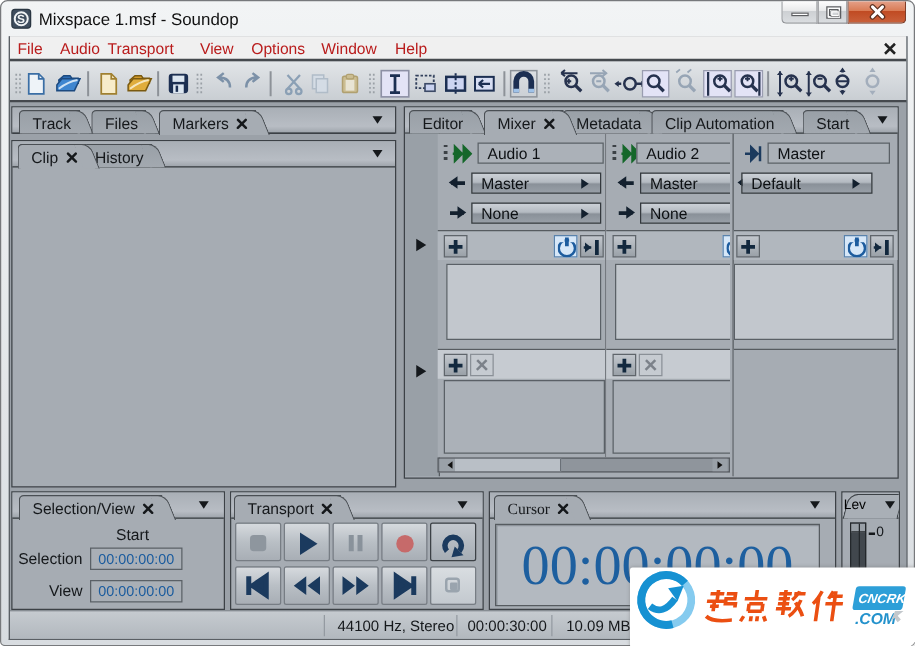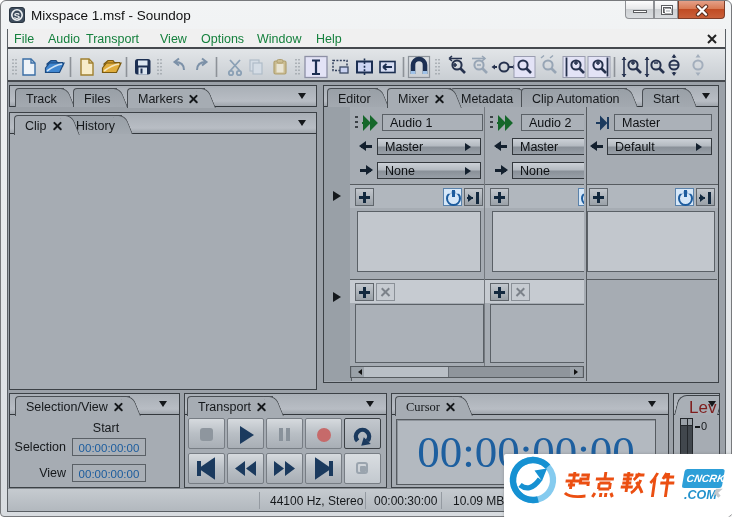--- a/index.html
+++ b/index.html
@@ -19,21 +19,21 @@
 #cap-close { left:677px; width:47px; border-radius:0 0 4px 0;
   background:linear-gradient(#e5a088,#d97b55 45%,#c04a22 46%,#c9603a); border-color:#7e3d28;}
 .capglyph { position:absolute; }
 #cap-min .capglyph { left:7px; top:9px; width:14px; height:3px; background:#fff; border:1px solid #5c5e61; }
 #cap-max .capglyph { left:7px; top:5px; width:10px; height:8px; border:1.5px solid #fff; box-shadow:0 0 0 1px #5c5e61, inset 0 0 0 1px #5c5e61; background:transparent; }
 #cap-max .capglyph:after { content:""; position:absolute; left:1.5px; top:1.5px; width:4px; height:2px; border:1px solid #fff; box-shadow:0 0 0 0.5px #5c5e61; }
 #cap-close .capglyph { left:16px; top:2px; width:14px; height:13px; }
 
 #client { position:absolute; left:6px; top:28px; width:719px; height:483px; background:#9ba1a8; border:1px solid #5a5f64; border-top:none; }
 
-#menubar { position:absolute; left:0; top:0; width:100%; height:20px; background:#f0f0f0; font-size:12.5px; color:#15803d; }
+#menubar { position:absolute; left:0; top:0; width:100%; height:20px; background:#f0f0f0; font-size:12.5px; color:#b91c1c; }
 .mi { position:absolute; top:3px; }
 #menux { position:absolute; right:8px; top:4px; }
 
 #toolbar { position:absolute; left:0; top:18px; width:100%; height:35px; background:linear-gradient(#e2e5e8,#c9ced3); border-top:2px solid #45494e; border-bottom:2px solid #45494e; }
 #toolbar svg { position:absolute; left:0; top:1px; }
 
 #apparea { position:absolute; left:0; top:53px; width:717px; height:429px; background:#9ba1a8; }
 .panel { position:absolute; background:#a6acb3; border:1px solid #3c4146; }
 .tabbar { position:absolute; left:0; top:0; width:100%; height:21px; background:linear-gradient(#a9afb6,#b8bdc4 75%,#9fa5ac); border-bottom:1px solid #33383d; }
 .tab { position:absolute; top:2px; height:19px; color:#15181b; background:linear-gradient(#99a0a7,#a3a9b0); border:1px solid #4a4f54; border-bottom:none; border-right:none; border-radius:4px 0 0 0; padding:3px 7px 0 10px; font-size:12.5px; white-space:nowrap; }
@@ -322,21 +322,21 @@
                   <div class="sq plus" style="left:5px;"></div>
                   <div class="sq xbtn" style="left:26px;"></div>
                 </div>
             <div class="inbox2" style="left:5px; top:197px; width:129px; height:59px;"></div>
           </div>
           <div class="chan" style="left:135px;">
             <div class="dots" style="left:5px; top:9px;"></div>
             <svg class="chico" style="left:12px; top:8px;" width="16" height="16" viewBox="0 0 16 16">
                   <path d="M0 8 h4 M2 2.5 l5.5 5.5 l-5.5 5.5 z M7 8 h4 M9 2.5 l5.5 5.5 l-5.5 5.5 z" stroke="#15672a" stroke-width="2" fill="#15672a"></path>
                 </svg>
-            <div class="field" style="left:36px; top:7px; width:101px;">Audio 2</div>
+            <div class="field" style="left:24px; top:7px; width:101px;">Audio 2</div>
             <div class="harrow l" style="left:9px; top:34px;">
                   <i></i>
                   <b></b>
                 </div>
             <div class="combo" style="left:27px; top:31px; width:104px;">Master</div>
             <div class="harrow r" style="left:9px; top:58px;">
                   <i></i>
                   <b></b>
                 </div>
             <div class="combo" style="left:27px; top:55px; width:104px;">None</div>
@@ -354,21 +354,21 @@
         </div>
         <div id="masterchan" style="position:absolute; left:262px; top:0; width:132px; height:274px; border-left:1px solid #565b60;">
           <svg class="chico" style="left:8px; top:8px;" width="16" height="16" viewBox="0 0 16 16">
                 <path d="M1 8 h9 M6 3 l5 5 l-5 5 z M13 2 v12" stroke="#1b3a5e" stroke-width="2" fill="#1b3a5e"></path>
               </svg>
           <div class="field" style="left:27px; top:7px; width:98px;">Master</div>
           <div class="harrow l" style="left:3px; top:34px;">
                 <i></i>
                 <b></b>
               </div>
-          <div class="combo" style="left:20px; top:31px; width:105px;">Default<span class="arr"></span></div>
+          <div class="combo" style="left:6px; top:31px; width:105px;">Default<span class="arr"></span></div>
           <div class="rackbar1" style="border-top:1px solid #565b60;">
                 <div class="sq plus" style="left:2px;"></div>
                 <div class="sq pwr" style="left:88px;"></div>
                 <div class="sq byp" style="left:109px;">
                   <i></i>
                   <b></b>
                 </div>
               </div>
           <div class="inbox" style="left:0px; top:104px; width:128px; height:61px;"></div>
           <div style="position:absolute; left:0; top:172px; width:130px; height:102px; background:#a6acb3; border-top:1px solid #565b60;"></div>
@@ -440,21 +440,21 @@
           <div class="tab active" style="left:3px;">Cursor<span class="x"></span></div>
           <div class="tdrop" style="right:12px;"></div>
         </div>
         <div style="position:absolute; left:4px; top:25px; width:260px; height:66px; background:#b3b9c0; border:1px solid #565b60; box-shadow:inset 1px 1px 0 #8d939a;">
           <div style="position:absolute; left:0; top:6px; width:100%; text-align:center; font-size:45px; color:#1d5f9f;">00:00:00:00</div>
         </div>
       </div>
       <div class="panel" id="p-levels" style="left:665px; top:311px; width:47px; height:95px; overflow:hidden;">
         <div class="tabbar" style="height:21px;"></div>
         <div style="position:absolute; left:5px; top:1px; width:44px; height:20px; background:#a9afb6; border:1px solid #3c4146; border-bottom:none; border-radius:8px 0 0 0; transform:skewX(-14deg); transform-origin:100% 0;"></div>
-        <div style="position:absolute; left:15px; top:4px; font-size:17px; color:#7f1d1d;">Lev</div>
+        <div style="position:absolute; left:1px; top:4px; font-size:11px; color:#000000;">Lev</div>
         <div class="tdrop" style="right:3px; z-index:3;"></div>
         <div style="position:absolute; left:6px; top:24px; width:13px; height:64px; background:#41474d; border:1px solid #23272b;">
            <div style="position:absolute; left:0; top:0; width:100%; height:7px; background:#99a0a7; border-bottom:1px solid #23272b;"></div>
            <div style="position:absolute; left:5.5px; top:0; width:1.5px; height:100%; background:#23272b;"></div>
         </div>
         <div style="position:absolute; left:21px; top:32px; width:5px; height:1.5px; background:#15181b;"></div>
         <div style="position:absolute; left:27px; top:26px; font-size:11px; color:#15181b;">0</div>
       </div>
 
       <div id="statusbar">

